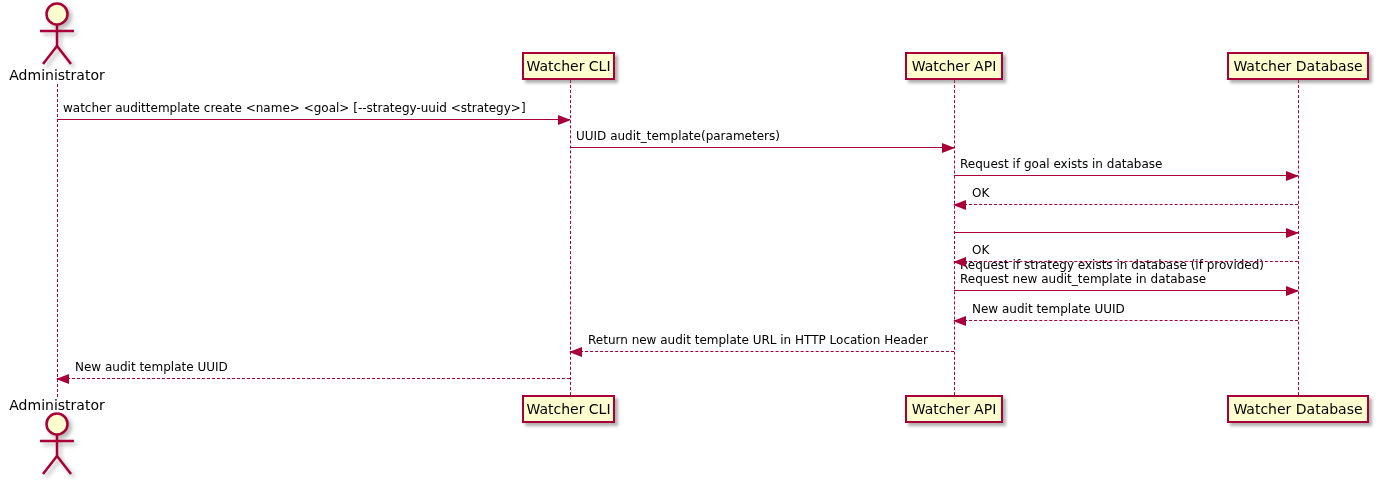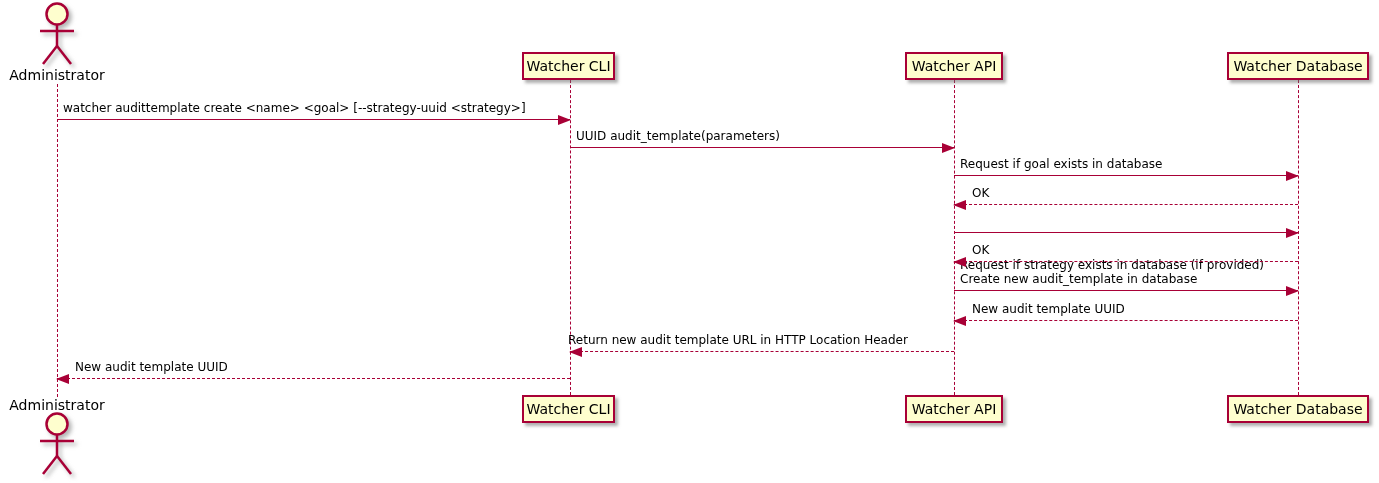--- a/index.html
+++ b/index.html
@@ -127,28 +127,28 @@
         <span class="arrowhead ah-right"></span>
       </div>
       <div class="msg-label" style="top: 214px; left: 960px; margin-top: 44px;">Request if strategy exists in database (if provided)</div>
       <div class="msg-line dotted" style="left: 954px; top: 261px; width: 344px;">
         <span class="arrowhead ah-left"></span>
       </div>
       <div class="msg-label" style="top: 243px; left: 972px;">OK</div>
       <div class="msg-line solid" style="left: 954px; top: 290px; width: 344px;">
         <span class="arrowhead ah-right"></span>
       </div>
-      <div class="msg-label" style="top: 272px; left: 960px;">Create new audit_template in database</div>
+      <div class="msg-label" style="top: 272px; left: 960px;">Request new audit_template in database</div>
       <div class="msg-line dotted" style="left: 954px; top: 320px; width: 344px;">
         <span class="arrowhead ah-left"></span>
       </div>
       <div class="msg-label" style="top: 302px; left: 972px;">New audit template UUID</div>
       <div class="msg-line dotted" style="left: 570px; top: 351px; width: 384px;">
         <span class="arrowhead ah-left"></span>
       </div>
-      <div class="msg-label" style="top: 333px; left: 568px;">Return new audit template URL in HTTP Location Header</div>
+      <div class="msg-label" style="top: 333px; left: 588px;">Return new audit template URL in HTTP Location Header</div>
       <div class="msg-line dotted" style="left: 57px; top: 378px; width: 513px;">
         <span class="arrowhead ah-left"></span>
       </div>
       <div class="msg-label" style="top: 360px; left: 75px;">New audit template UUID</div>
     </div>
 
 </div>
 
 </body></html>

